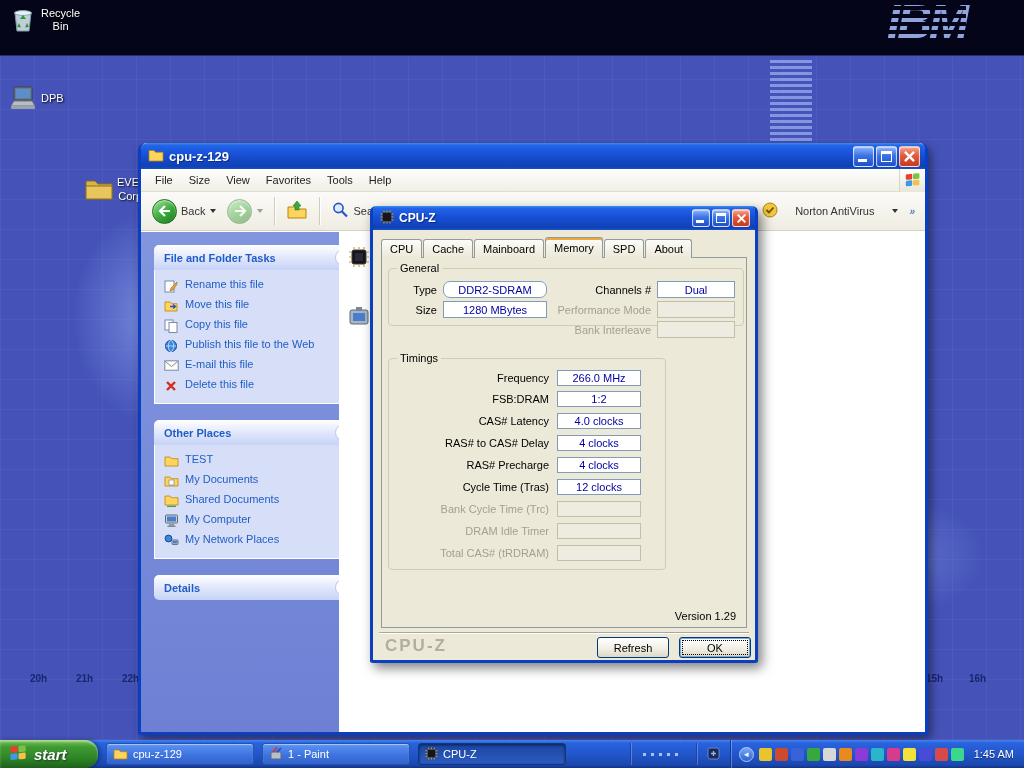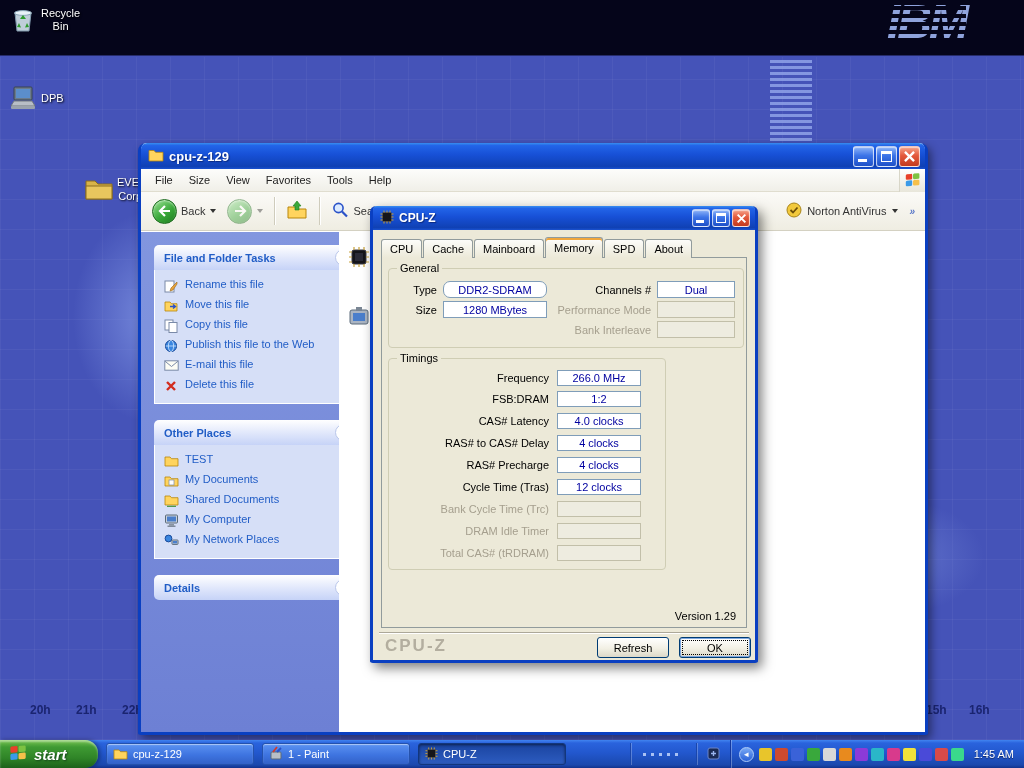--- a/index.html
+++ b/index.html
@@ -18,21 +18,21 @@
       radial-gradient(ellipse 120px 80px at 900px 500px, rgba(116,136,216,.6), transparent 70%),
       repeating-linear-gradient(90deg, rgba(255,255,255,.045) 0 1px, transparent 1px 34px),
       repeating-linear-gradient(0deg, rgba(255,255,255,.045) 0 1px, transparent 1px 30px);
   }
   .stripe-band { position:absolute; left:770px; top:60px; width:42px; height:86px;
     background:repeating-linear-gradient(180deg,#8fa2e8 0 3px, transparent 3px 6px); opacity:.85; }
   .ibm-logo { position:absolute; right:58px; top:-6px; font-weight:bold; font-style:italic;
     font-size:48px; letter-spacing:-3px; color:#8fa3dc; }
   .ibm-logo::after { content:""; position:absolute; inset:0;
     background:repeating-linear-gradient(180deg, transparent 0 4px, #05051a 4px 8px); }
-  .hour-label { position:absolute; top:703px; color:#1a2470; font-size:12px; font-weight:bold; }
+  .hour-label { position:absolute; top:673px; color:#1a2470; font-size:10px; font-weight:bold; }
   .h0{left:30px} .h1{left:76px} .h2{left:122px} .h3{left:926px} .h4{left:969px}
 
   
   .desk-icon { position:absolute; width:64px; display:flex; flex-direction:row; align-items:center; gap:3px; }
   .dlabel { color:#fff; text-align:center; text-shadow:1px 1px 2px #000; line-height:1.2; }
 
   
   .titlebar { height:26px; border-radius:6px 6px 0 0; display:flex; align-items:center; padding:0 5px 0 7px; gap:5px;
     background:linear-gradient(180deg,#388eef 0%,#2264e8 10%,#1750d6 45%,#1041b4 90%,#1a52d0 100%); }
   .ttext { color:#fff; font-weight:bold; font-size:13px; text-shadow:1px 1px 1px #0a2a80; flex:1;
@@ -59,21 +59,21 @@
   .toolbar { height:39px; background:linear-gradient(180deg,#fbfaf7,#efede2); border-bottom:1px solid #d4d1c2;
     display:flex; align-items:center; padding:0 8px; gap:5px; color:#333; }
   .tb-btn { display:flex; align-items:center; gap:4px; padding:2px 3px; border-radius:3px; }
   .tb-btn.disabled { opacity:.45; }
   .nav-circle { width:25px; height:25px; border-radius:50%; display:grid; place-items:center;
     background:linear-gradient(145deg,#9ae394 0,#3aa83a 55%,#1d7d1f 100%); border:1px solid #1a6b1c;
     box-shadow:inset 0 1px 2px rgba(255,255,255,.6); }
   .caret { width:0; height:0; border-left:3px solid transparent; border-right:3px solid transparent;
     border-top:4px solid #333; margin-left:1px; }
   .tb-sep { width:1px; height:28px; background:#cfccbc; box-shadow:1px 0 0 #fff; margin:0 3px; }
-  .norton { margin-left:auto; display:flex; align-items:center; gap:5px; padding:2px 4px; }
+  .norton { margin-left:auto; display:flex; align-items:center; gap:17px; padding:2px 4px; }
   .tb-chevron { color:#5a78c8; font-weight:bold; font-size:10px; padding:0 2px; }
 
   .explorer-body { position:absolute; top:89px; left:0; right:0; bottom:0; display:flex; }
   .taskpane { width:198px; background:linear-gradient(180deg,#8296df 0,#6d80d4 100%); padding:13px 13px 0 13px; }
   .panel { width:203px; margin-bottom:16px; }
   .panel-header { height:25px; border-radius:5px 5px 0 0;
     background:linear-gradient(180deg,#ffffff 0,#dfe6fb 55%,#c6d3f7 100%);
     display:flex; align-items:center; justify-content:space-between; padding:0 5px 0 10px;
     color:#215dc6; font-weight:bold; }
   .chevron-btn { width:17px; height:17px; border-radius:50%; background:#fff; border:1px solid #b9c6ea;
@@ -99,21 +99,21 @@
   .tabs { position:absolute; top:7px; left:8px; display:flex; z-index:5; }
   .tab { height:19px; margin-top:2px; padding:3px 8px 0; border:1px solid #919b9c; border-bottom:none;
     border-radius:3px 3px 0 0; background:linear-gradient(180deg,#fcfcf9,#ece9d8); margin-right:1px; color:#000; }
   .tab.active { height:21px; margin-top:0; padding-top:4px;
     background:linear-gradient(180deg,#ffffff 0,#f4f2e8 40%,#ece9d8 100%);
     box-shadow:inset 0 2px 0 #f0a63c; }
   .tabpage { position:absolute; left:8px; right:8px; top:27px; height:371px;
     border:1px solid #919b9c; background:#ece9d8; }
   .groupbox { position:absolute; border:1px solid #cfcdb4; border-radius:4px; }
   .gb-label { position:absolute; top:-7px; left:8px; background:#ece9d8; padding:0 3px; color:#000; }
-  .gb-general { left:6px; top:10px; width:356px; height:80px; }
+  .gb-general { left:6px; top:10px; width:356px; height:58px; }
   .gb-timings { left:6px; top:100px; width:278px; height:212px; }
   .glabel { position:absolute; text-align:right; color:#000; }
   .gray { color:#a59f8e !important; }
   .field { position:absolute; background:#fff; border:1px solid #7f9db9; height:17px;
     display:flex; align-items:center; justify-content:center; color:#0000a0; }
   .field.disabled { background:#eeece0; border-color:#c2bfa9; }
   .timings-rows { position:absolute; left:8px; right:8px; top:10px; bottom:8px;
     display:flex; flex-direction:column; justify-content:space-between; }
   .trow { display:flex; align-items:center; height:17px; }
   .tlabel { width:160px; text-align:right; padding-right:8px; color:#000; }

